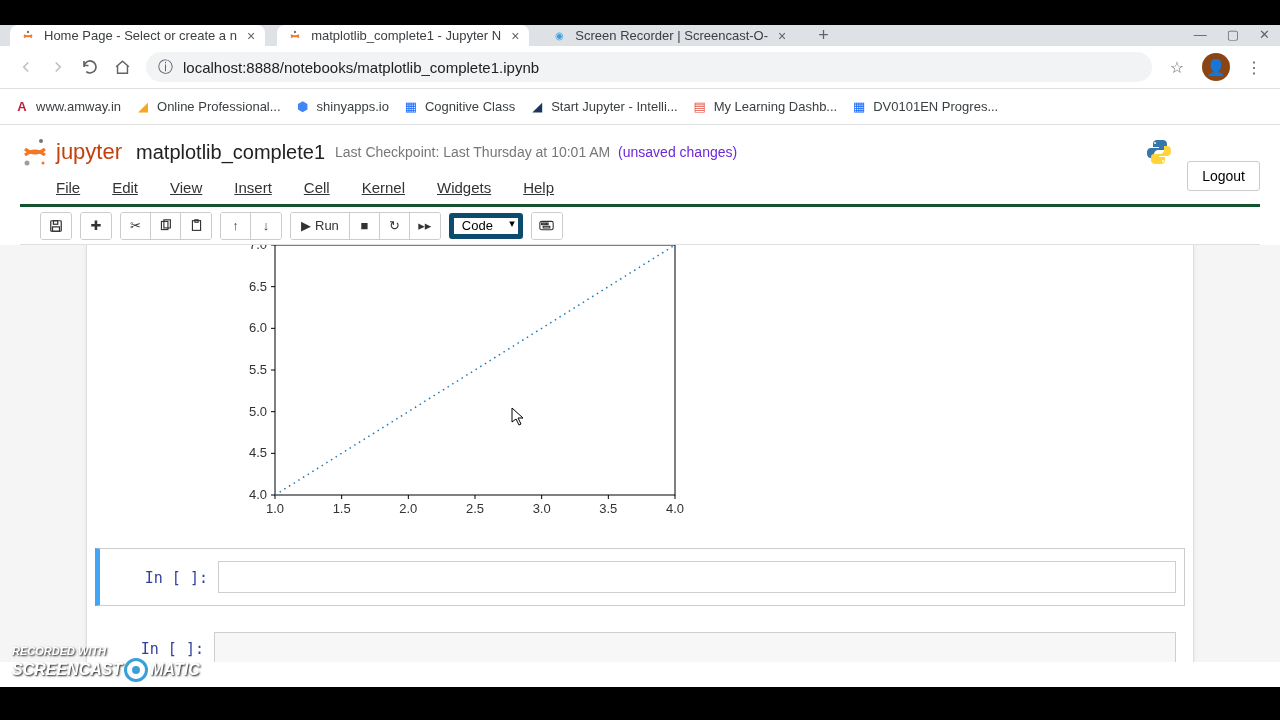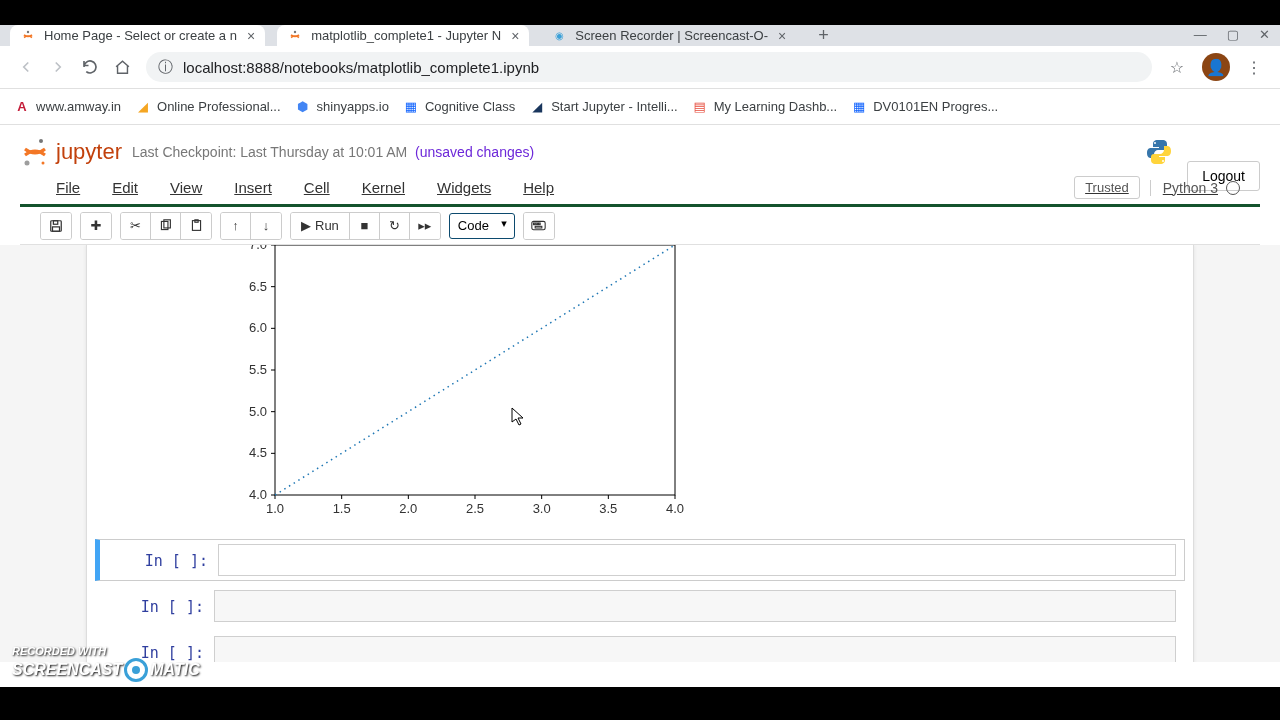--- a/index.html
+++ b/index.html
@@ -53,34 +53,34 @@
 .trusted { border: 1px solid #ccc; padding: 3px 10px; border-radius: 3px; font-size: 13px; }
 .kernel-name { border-left: 1px solid #ccc; padding-left: 12px; display: flex; align-items: center; gap: 8px; }
 .kernel-circle { width: 14px; height: 14px; border: 1.5px solid #555; border-radius: 50%; }
 
 
 .toolbar { display: flex; align-items: center; padding: 4px 20px; height: 38px; border-bottom: 1px solid #e0e0e0; gap: 2px; }
 .tool-group { display: flex; border: 1px solid #ccc; border-radius: 3px; overflow: hidden; margin-right: 6px; }
 .tool-btn { width: 30px; height: 26px; display: flex; align-items: center; justify-content: center; background: #fff; cursor: pointer; font-size: 13px; color: #333; border-right: 1px solid #ccc; }
 .tool-btn:last-child { border-right: none; }
 .tool-btn.run { width: auto; padding: 0 10px; gap: 4px; }
-.cell-type-select { border: 1px solid #0c4a6e; height: 26px; padding: 0 24px 0 8px; font-size: 13px; border-radius: 3px; background: #fff; appearance: none; position: relative; }
+.cell-type-select { border: 5px solid #0c4a6e; height: 26px; padding: 0 24px 0 8px; font-size: 13px; border-radius: 3px; background: #fff; appearance: none; position: relative; }
 .select-wrap { position: relative; margin-right: 6px; }
 .select-wrap::after { content: "▾"; position: absolute; right: 8px; top: 4px; font-size: 11px; pointer-events: none; }
 
 
 .notebook-area { background: #fff; margin: 0 auto; width: 1108px; min-height: 420px; border-left: 1px solid #ddd; border-right: 1px solid #ddd; box-shadow: 0 0 4px rgba(0,0,0,0.08); }
 .page-wrap { background: #f5f5f5; padding: 0; height: 417px; overflow: hidden; }
 
 
 .chart-output { padding: 0 0 10px 140px; }
 .chart-svg { display: block; }
 
 
-.code-cell { display: flex; padding: 4px 8px; margin: 4px 8px; }
+.code-cell { display: flex; padding: 12px 8px; margin: 13px 8px; }
 .code-cell.selected { border-left: 5px solid #42a5f5; background: #fff; border-top: 1px solid #ccc; border-right: 1px solid #ccc; border-bottom: 1px solid #ccc; }
 .code-cell:not(.selected) { border: 1px solid transparent; }
 .prompt { width: 110px; text-align: right; padding: 8px 10px 0 0; font-family: monospace; font-size: 15px; color: #303f9f; }
 .code-input { flex: 1; border: 1px solid #cfcfcf; background: #f7f7f7; min-height: 32px; padding: 6px 8px; font-family: monospace; font-size: 14px; }
 .code-cell.selected .code-input { background: #fff; }
 
 
 .mouse-cursor { position: absolute; left: 511px; top: 407px; font-size: 16px; pointer-events: none; }
 
 
@@ -197,20 +197,21 @@
       <div class="jupyter-logo">
         <span class="jupyter-logo-icon"><svg width="30" height="30" viewBox="0 0 30 30">
               <circle cx="21" cy="4" r="2" fill="#767677"></circle>
               <path d="M5 12 Q15 20 25 12" stroke="#f37726" stroke-width="3" fill="none"></path>
               <path d="M5 18 Q15 10 25 18" stroke="#f37726" stroke-width="3" fill="none"></path>
               <circle cx="7" cy="26" r="2.5" fill="#9e9e9e"></circle>
               <circle cx="23" cy="26" r="1.5" fill="#f37726"></circle>
             </svg></span>
         <span>jupyter</span>
       </div>
+      <span class="notebook-name">matplotlib_complete1</span>
       <span class="checkpoint-info">
         <span>Last Checkpoint: Last Thursday at 10:01 AM</span>&nbsp;&nbsp;<span class="unsaved">(unsaved changes)</span>
       </span>
       <div class="header-right">
         <span class="python-logo"><svg width="28" height="28" viewBox="0 0 28 28">
               <path d="M13 2c-4 0-5 2-5 4v3h6v1H6c-2 0-4 1-4 5s2 5 4 5h3v-4c0-2 2-4 4-4h6c2 0 3-1 3-3V6c0-2-1-4-5-4h-4z" fill="#3776ab"></path>
               <circle cx="10" cy="5" r="1" fill="#fff"></circle>
               <path d="M15 26c4 0 5-2 5-4v-3h-6v-1h8c2 0 4-1 4-5s-2-5-4-5h-3v4c0 2-2 4-4 4H9c-2 0-3 1-3 3v3c0 2 1 4 5 4h4z" fill="#ffd43b"></path>
               <circle cx="18" cy="23" r="1" fill="#fff"></circle>
             </svg></span>
@@ -219,27 +220,20 @@
     </div>
     <div class="menu-bar">
       <span class="menu-item">File</span>
       <span class="menu-item">Edit</span>
       <span class="menu-item">View</span>
       <span class="menu-item">Insert</span>
       <span class="menu-item">Cell</span>
       <span class="menu-item">Kernel</span>
       <span class="menu-item">Widgets</span>
       <span class="menu-item">Help</span>
-      <div class="menu-right">
-        <span class="trusted">Trusted</span>
-        <span class="kernel-name">
-            <span>Python 3</span>
-            <span class="kernel-circle"></span>
-          </span>
-      </div>
     </div>
     <div class="toolbar">
       <div class="tool-group">
           <div class="tool-btn">
             <svg width="14" height="14" viewBox="0 0 16 16" fill="none" stroke="currentColor" stroke-width="1.4">
               <rect x="2" y="2" width="12" height="12" rx="1"></rect>
               <rect x="5" y="2" width="5" height="4"></rect>
               <rect x="4" y="9" width="8" height="5"></rect>
             </svg>
           </div>

